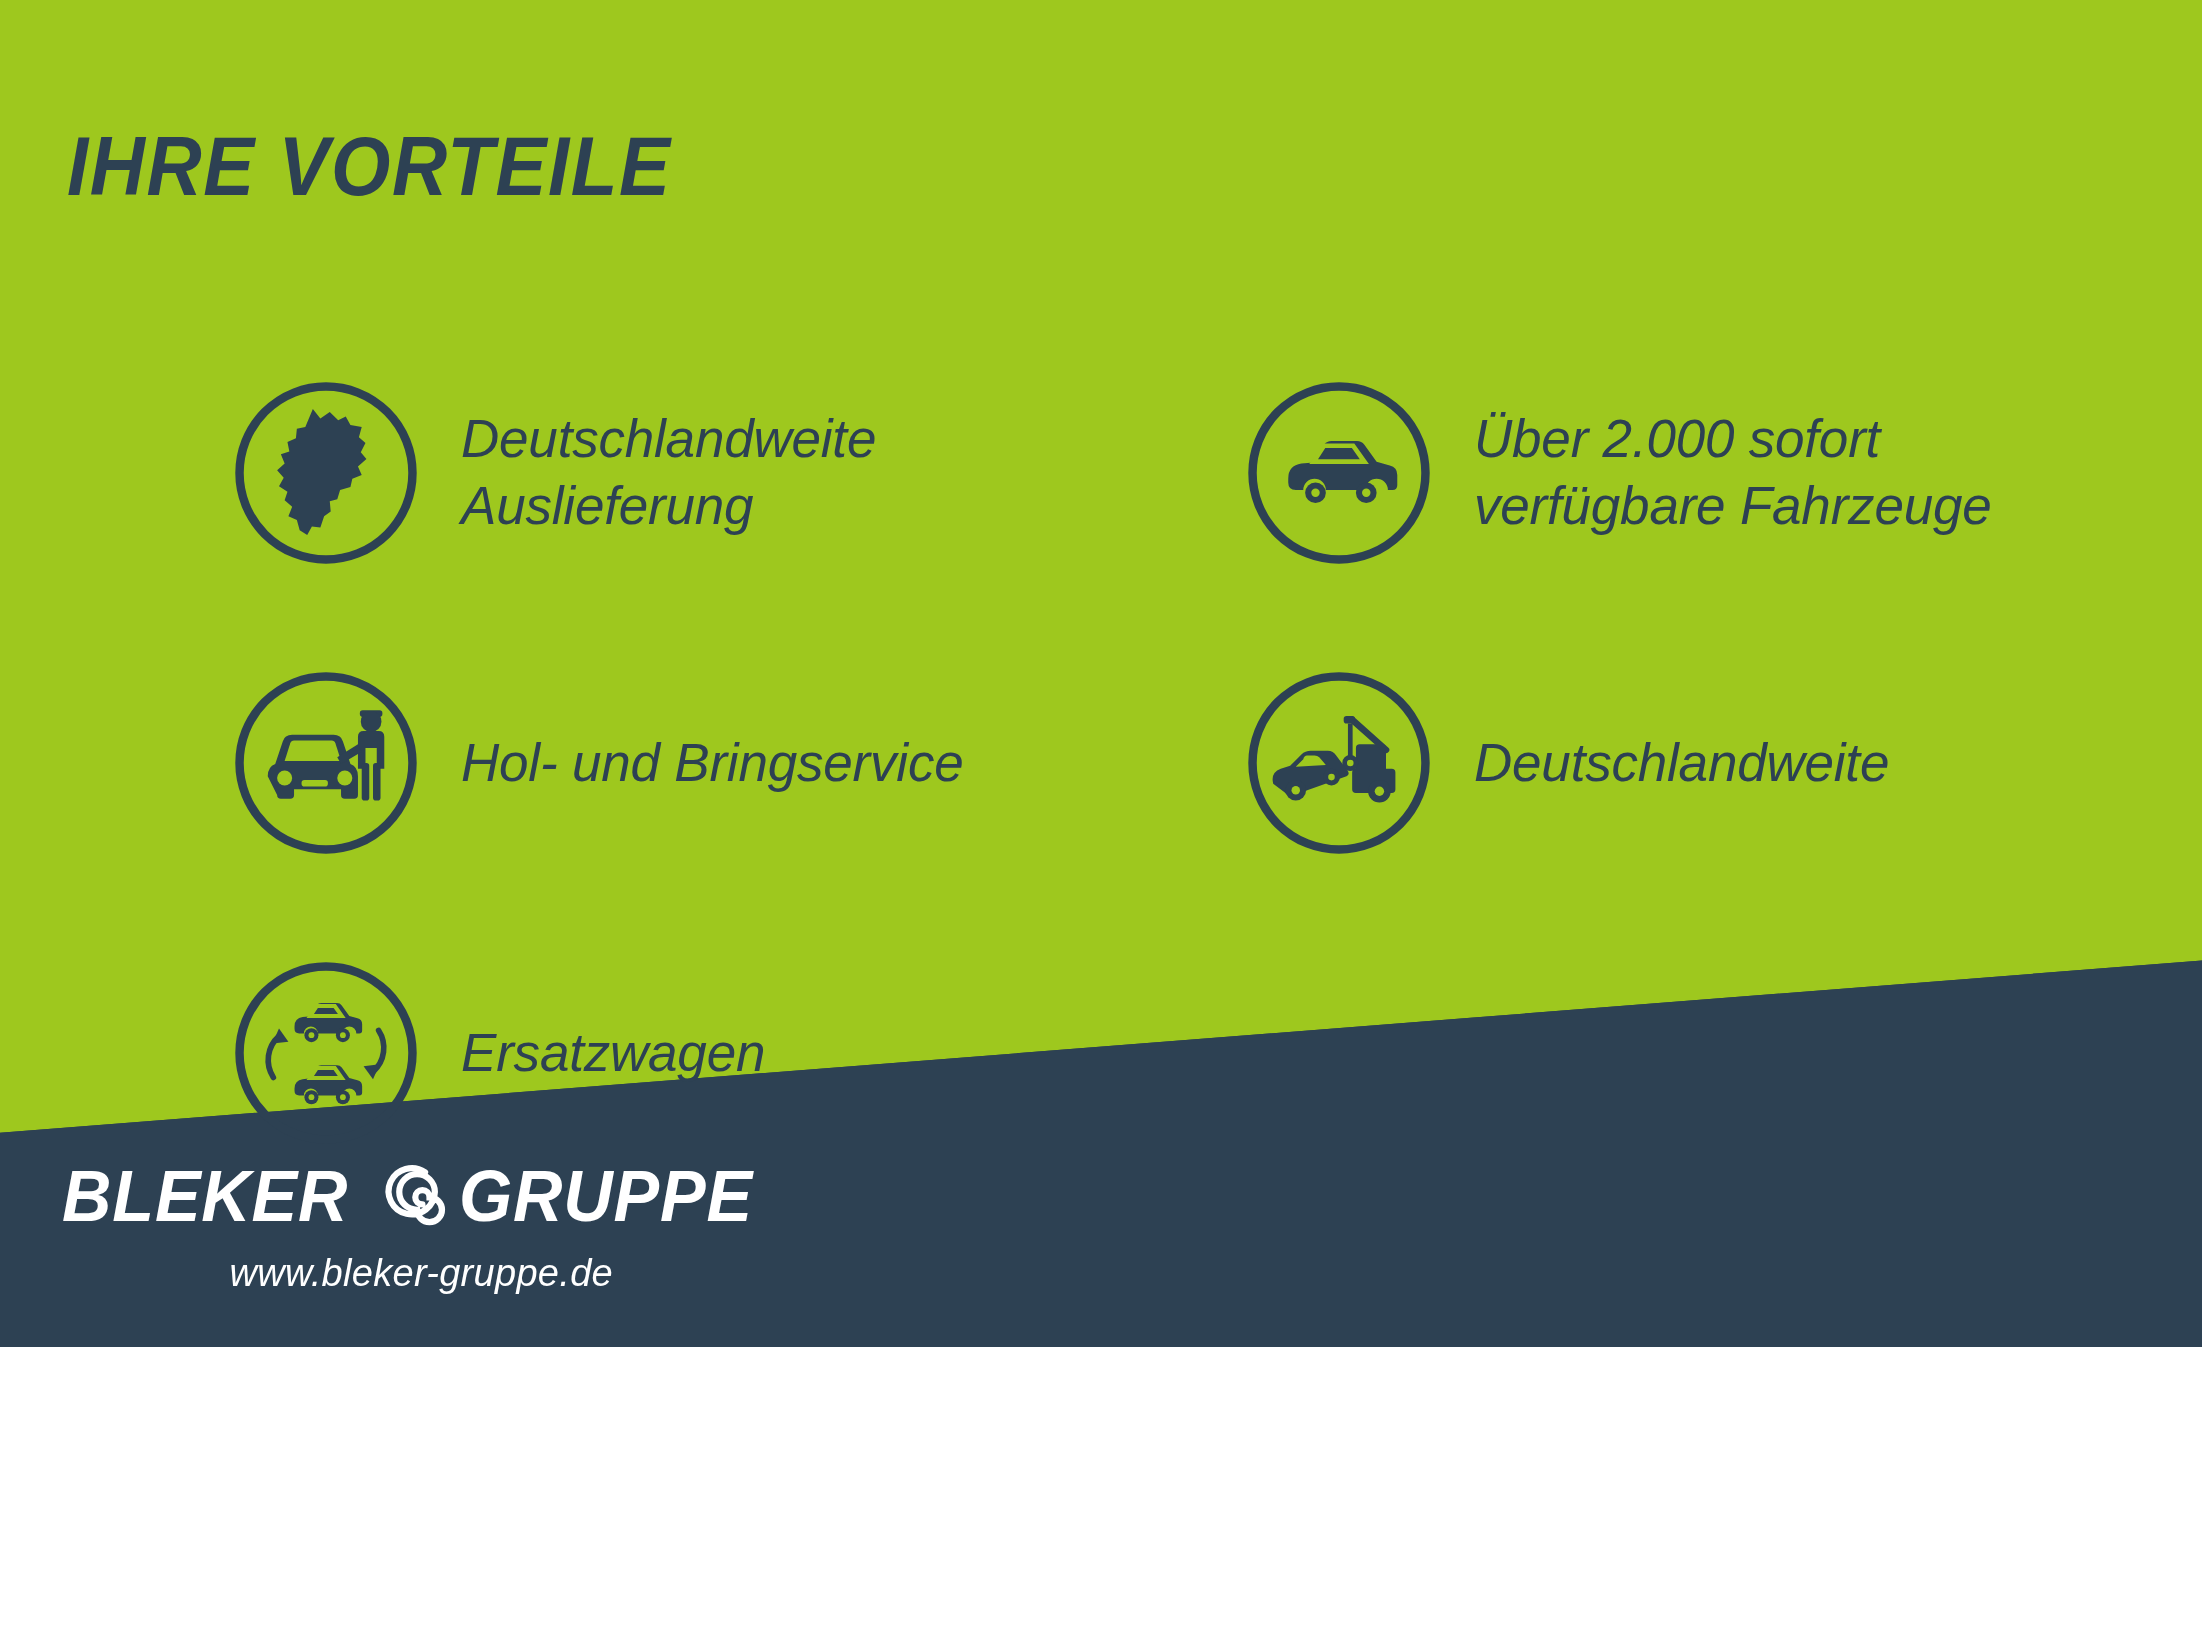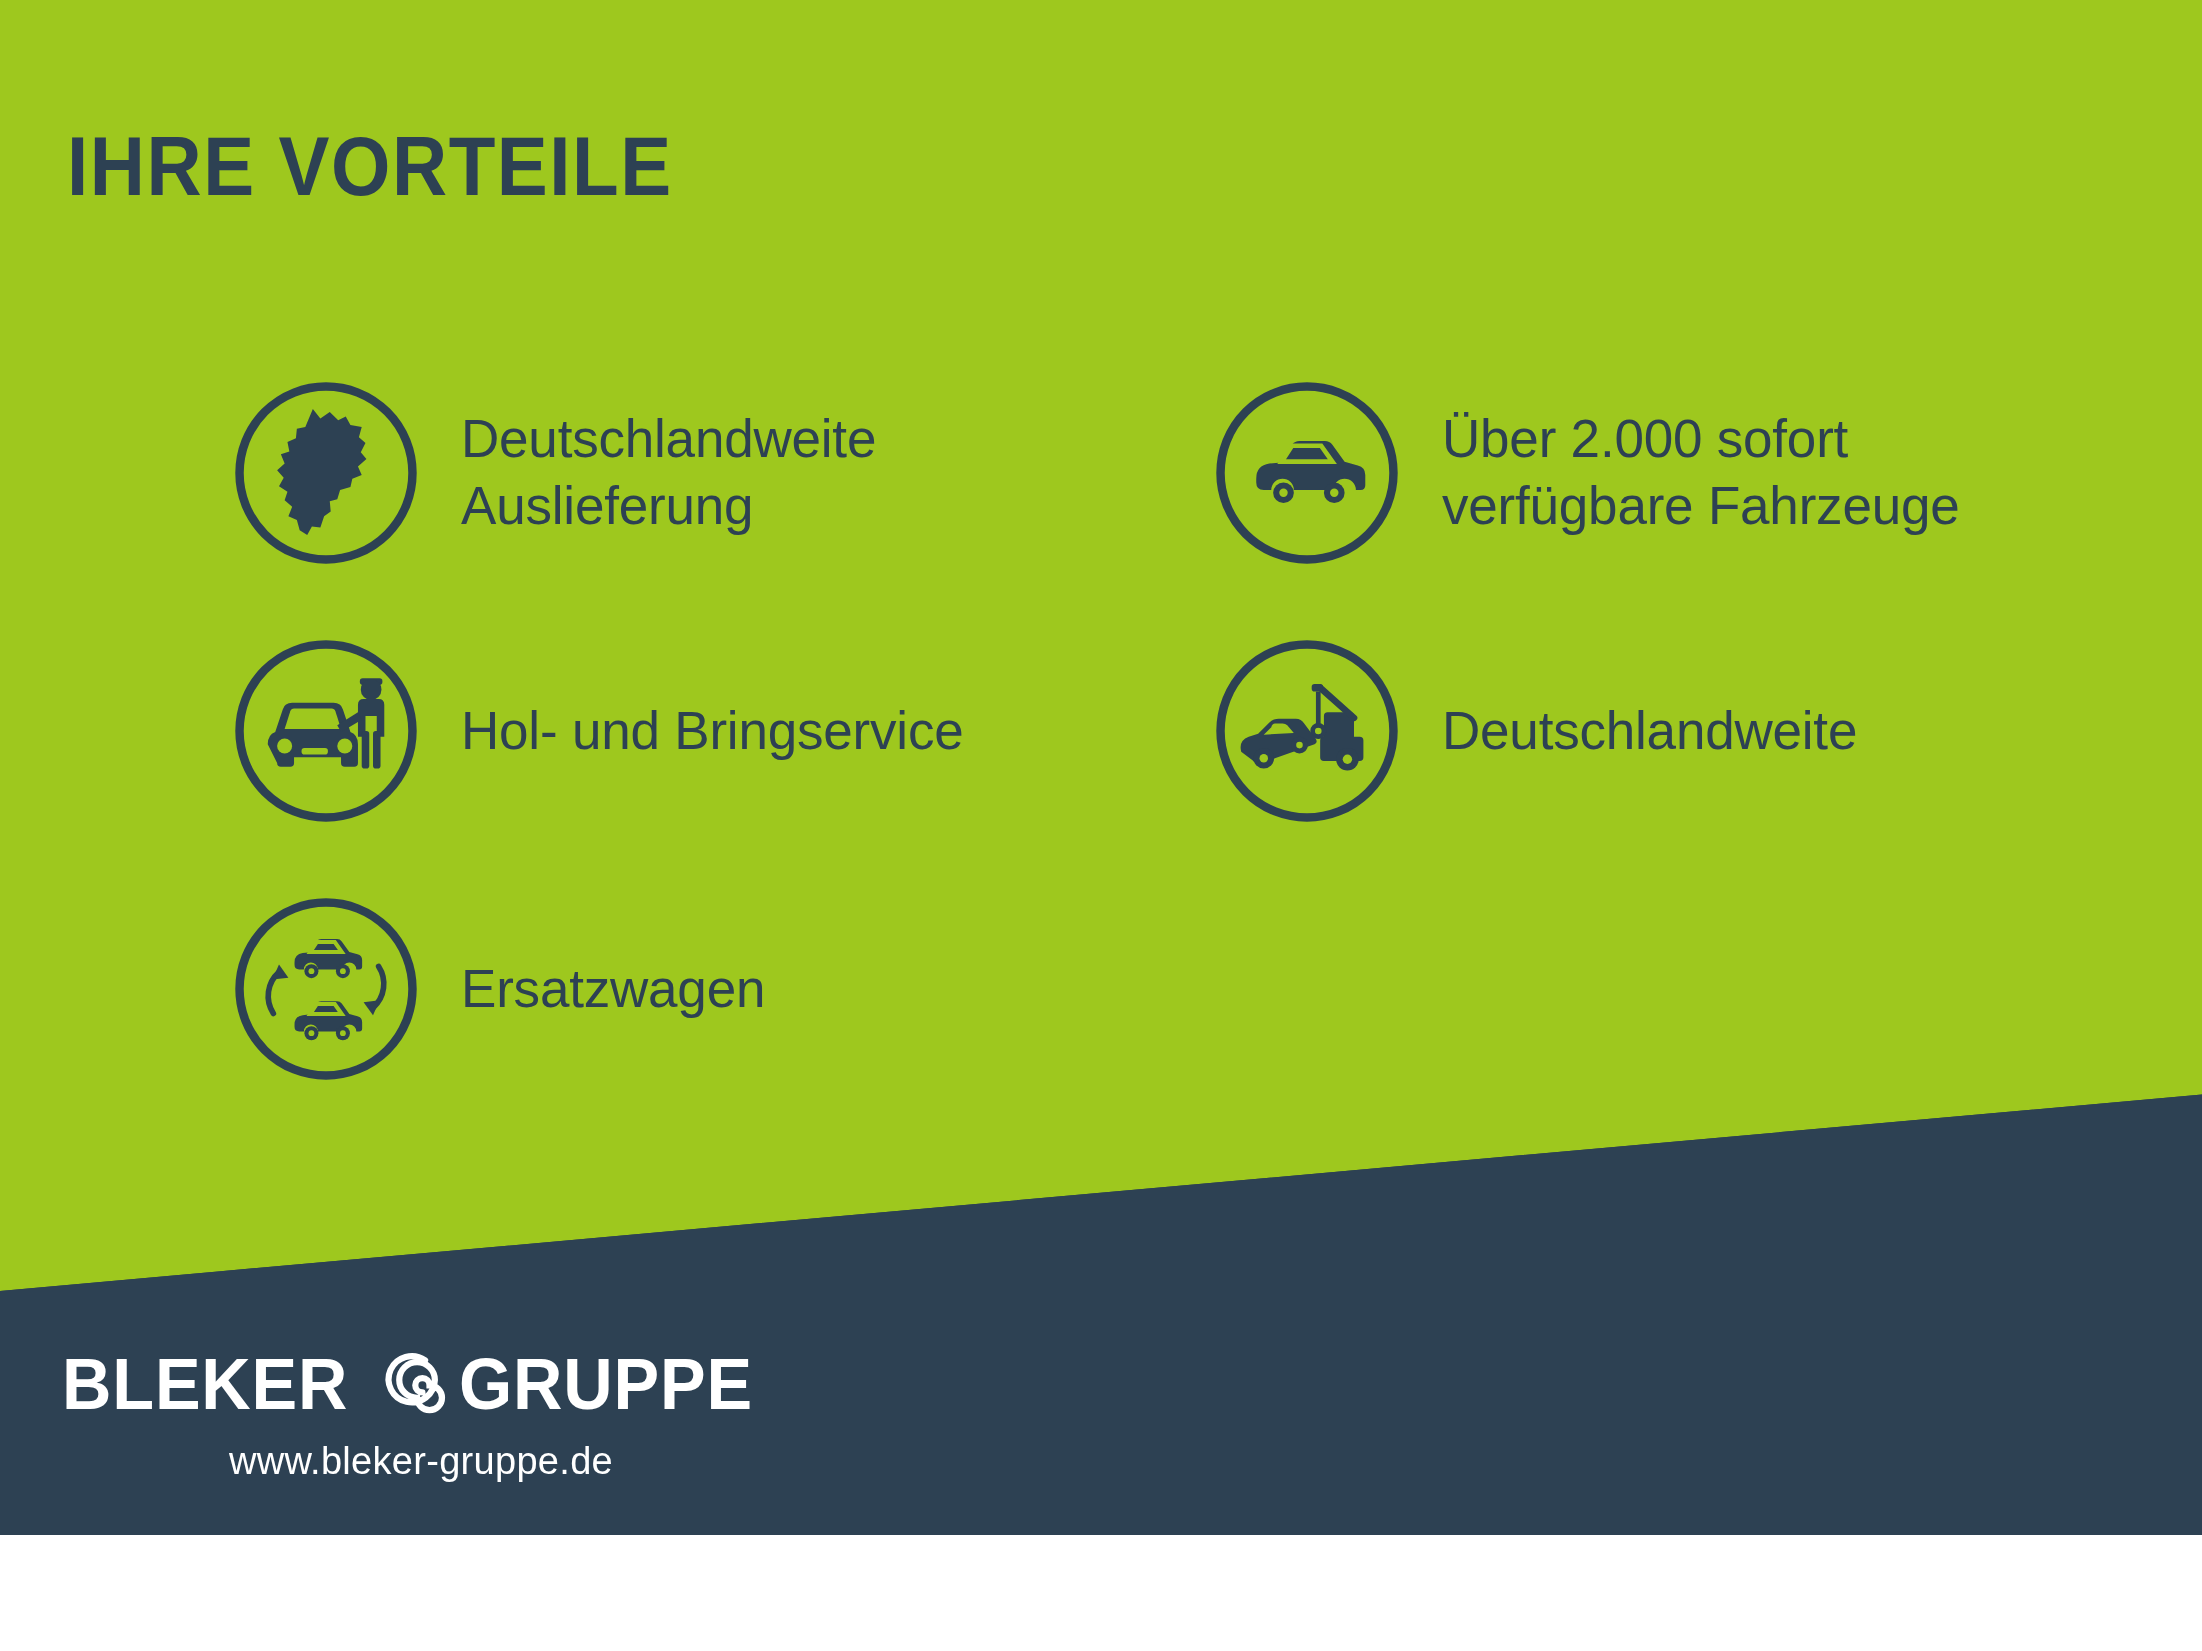--- a/index.html
+++ b/index.html
@@ -9,23 +9,24 @@
     background: #ffffff;
   }
   body {
     font-family: "Liberation Sans", sans-serif;
     -webkit-font-smoothing: antialiased;
   }
 
   .slide {
     position: relative;
     width: 2203px;
-    height: 1535px;
+    height: 1347px;
     overflow: hidden;
     background: #2d4153; 
+    font-style: italic;
   }
 
   
   .bg-green {
     position: absolute;
     inset: 0;
     background: #9ec81e;
     
     clip-path: polygon(0 0, 100% 0, 100% 71.3%, 0 84.1%);
     z-index: 0;
@@ -61,20 +62,21 @@
     position: absolute;
     left: 232px;
     top: 344px;
     width: 1858px;
     z-index: 3;
     display: grid;
     grid-template-columns: 981px 878px;
     grid-auto-rows: 258px;
     column-gap: 0;
     row-gap: 0;
+    gap: 32px;
   }
   .benefit {
     display: flex;
     align-items: center;
     gap: 0;
   }
   .benefit-icon {
     flex: 0 0 auto;
     width: 188px;
     height: 188px;

